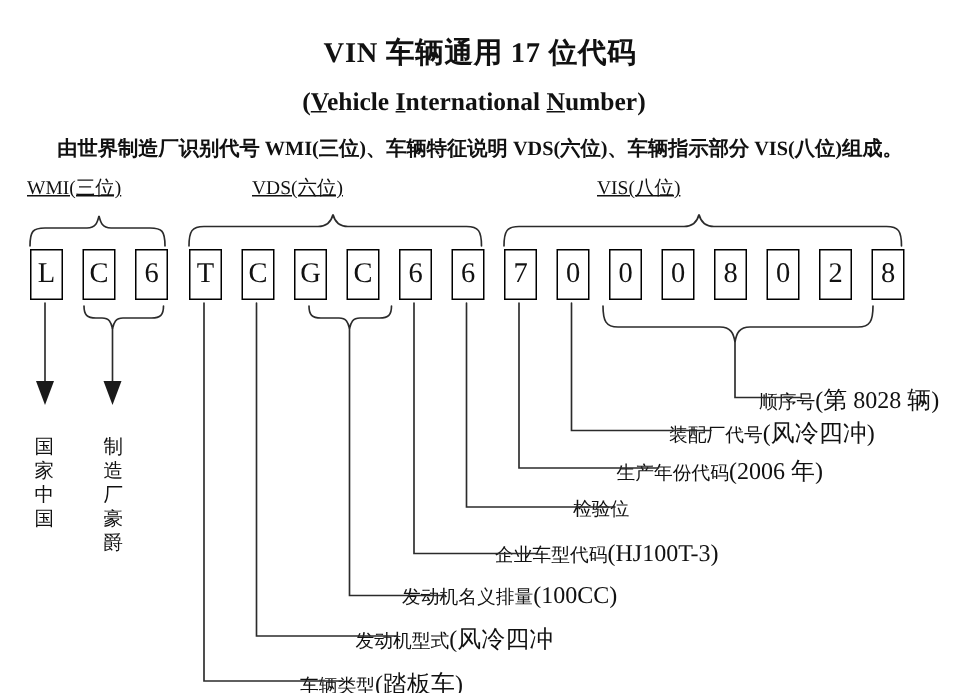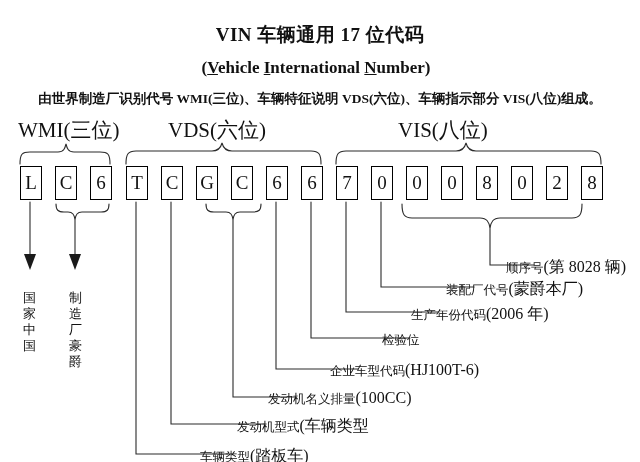--- a/index.html
+++ b/index.html
@@ -24,23 +24,23 @@
     font-size:17px;font-weight:bold;
   }
   .subtitle u{text-decoration:underline;}
   .desc{
     width:640px;text-align:center;top:76px;left:0;
     font-size:13.5px;font-weight:bold;
     font-family:"Liberation Serif","DejaVu Serif",serif;
   }
 
   .grouplabel{
-    font-size:21px;font-weight:normal;
+    font-size:13px;font-weight:normal;
     font-family:"Liberation Serif","DejaVu Serif",serif;
-    top:102px;white-space:nowrap;
+    top:102px;white-space:nowrap;text-decoration:underline;
   }
 
   .vinbox{
     width:20px;height:32px;
     border:1px solid #000;
     background:#fff;
     top:152px;
     font-size:19px;
     line-height:32px;
     text-align:center;
@@ -109,31 +109,31 @@
   <div class="abs vtext" style="left:68px;top:276px">
       <div>制</div>
       <div>造</div>
       <div>厂</div>
       <div>豪</div>
       <div>爵</div>
     </div>
 
   <div class="abs lbl" style="left:506px;top:243px"><span>顺序号</span><span class="sm">(第 8028 辆)</span></div>
 
-  <div class="abs lbl" style="left:446px;top:265px"><span>装配厂代号</span><span class="sm">(蒙爵本厂)</span></div>
+  <div class="abs lbl" style="left:446px;top:265px"><span>装配厂代号</span><span class="sm">(风冷四冲)</span></div>
 
   <div class="abs lbl" style="left:411px;top:290px"><span>生产年份代码</span><span class="sm">(2006 年)</span></div>
 
   <div class="abs lbl" style="left:382px;top:316px"><span>检验位</span><span class="sm"></span></div>
 
-  <div class="abs lbl" style="left:330px;top:347px"><span>企业车型代码</span><span class="sm">(HJ100T-6)</span></div>
+  <div class="abs lbl" style="left:330px;top:347px"><span>企业车型代码</span><span class="sm">(HJ100T-3)</span></div>
 
   <div class="abs lbl" style="left:268px;top:375px"><span>发动机名义排量</span><span class="sm">(100CC)</span></div>
 
-  <div class="abs lbl" style="left:237px;top:402px"><span>发动机型式</span><span class="sm">(车辆类型</span></div>
+  <div class="abs lbl" style="left:237px;top:402px"><span>发动机型式</span><span class="sm">(风冷四冲</span></div>
 
   <div class="abs lbl" style="left:200px;top:432px"><span>车辆类型</span><span class="sm">(踏板车)</span></div>
 
   <svg class="overlay" viewBox="0 0 640 462">
     <g fill="none" stroke="#2b2b2b" stroke-width="1.1" stroke-linecap="round">
 
       <path d="M20,150 C20,140 22,138 30,138 L58,138 C64,138 65,134 66,130 C67,134 68,138 74,138 L100,138 C108,138 110,140 110,150"></path>
 
       <path d="M126,150 C126,140 128,137 136,137 L212,137 C219,137 221,133 222,129 C223,133 225,137 232,137 L311,137 C319,137 321,140 321,150"></path>
 

